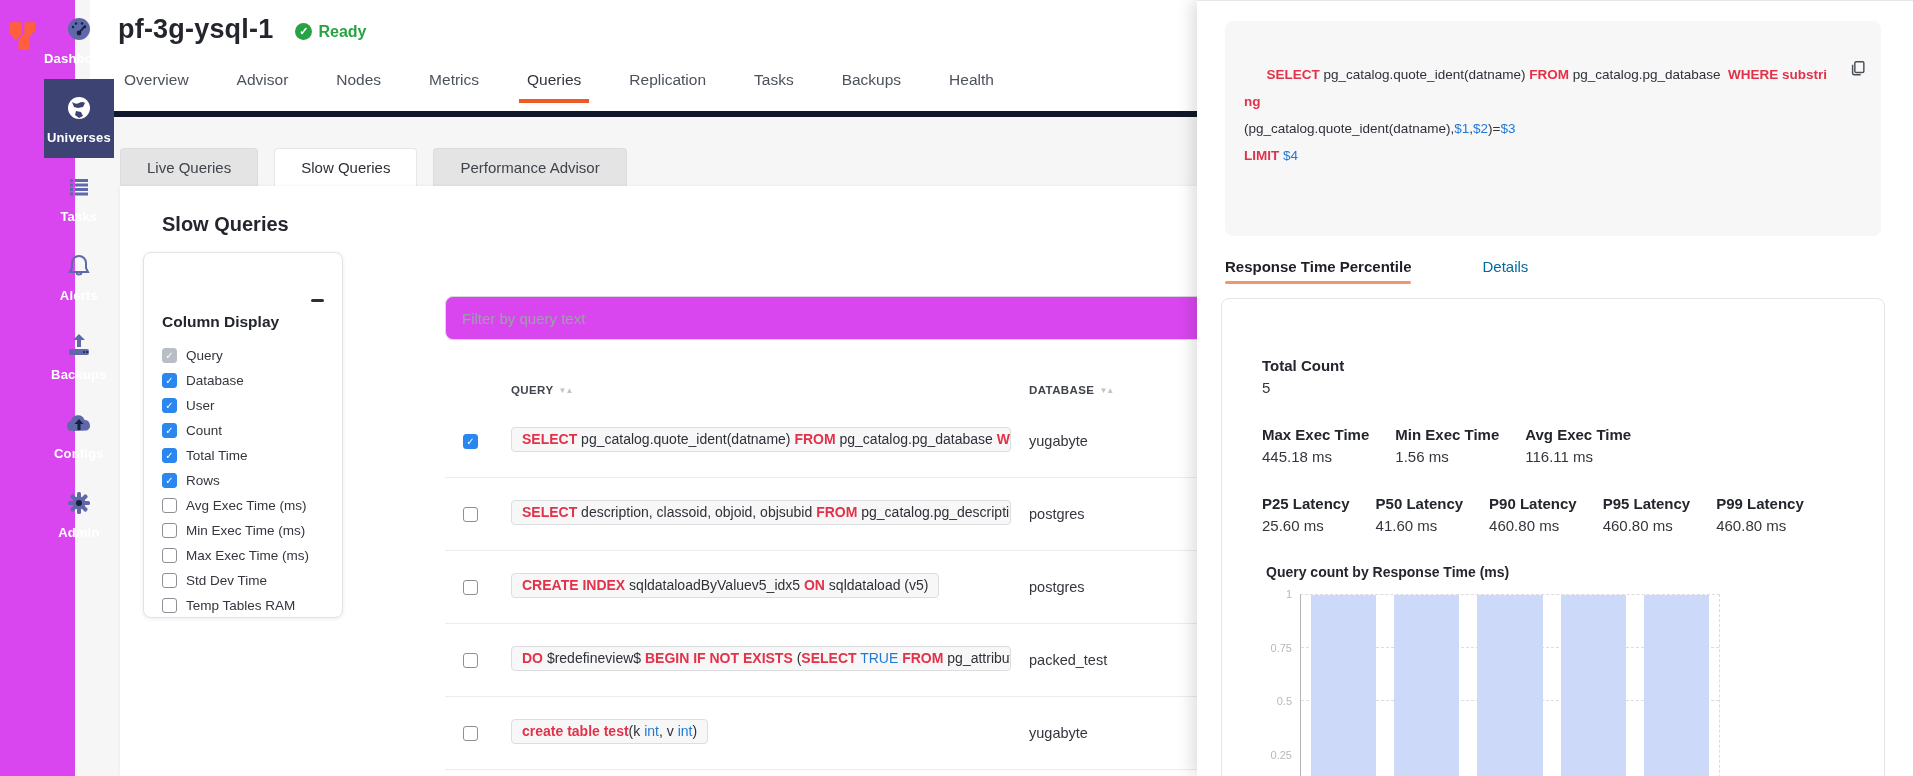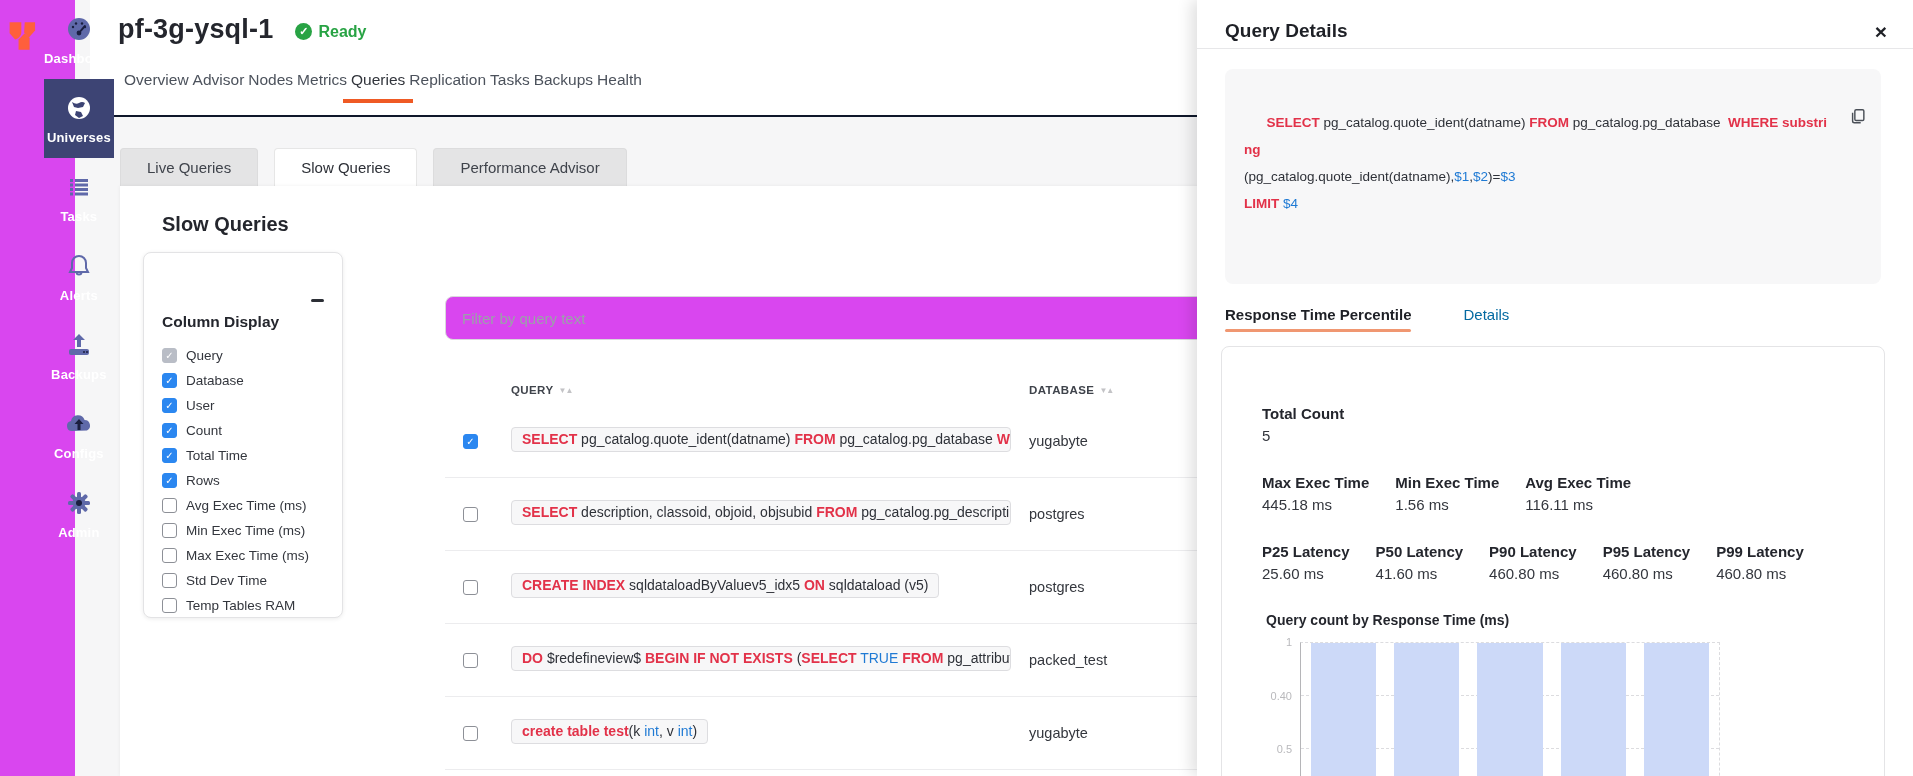--- a/index.html
+++ b/index.html
@@ -8,27 +8,27 @@
 
   
   #sidebar { position:absolute; left:0; top:0; width:75px; height:776px; background:#d946ef; z-index:30; display:flex; flex-direction:row; align-items:stretch; }
   #logo { height:72px; display:flex; align-items:center; justify-content:center; cursor:pointer; }
   .side-item { display:flex; flex-direction:column; align-items:center; justify-content:center; padding:14px 0 13px; gap:7px; cursor:pointer; }
   .side-item.active { background:#3d4474; }
   .side-item .lbl { color:#ffffff; font-size:13px; font-weight:bold; letter-spacing:.2px; }
   .side-item svg { display:block; }
 
   
-  #main-header { position:absolute; left:90px; top:0; right:0; height:117px; background:#ffffff; border-bottom:2px solid #0f172a; z-index:5; }
+  #main-header { position:absolute; left:90px; top:0; right:0; height:117px; background:#ffffff; border-bottom:6px solid #0f172a; z-index:5; }
   #title-row { display:flex; align-items:center; gap:22px; padding:14px 0 0 28px; }
   #page-title { font-size:27px; font-weight:bold; color:#24262d; letter-spacing:.2px; }
   #status-badge { display:flex; align-items:center; gap:6px; margin-top:4px; }
   #status-badge .chk { width:17px; height:17px; border-radius:50%; background:#28a344; color:#fff; font-size:11px; font-weight:bold; display:flex; align-items:center; justify-content:center; }
   #status-badge .txt { color:#28a344; font-size:16px; font-weight:bold; }
-  #top-tabs { display:flex; padding-left:32px; margin-top:16px; }
+  #top-tabs { display:flex; gap:44px; padding-left:32px; margin-top:16px; }
   .top-tab { font-size:15.5px; color:#4c525c; padding:10px 2px 14px; cursor:pointer; position:relative; }
   .top-tab.active { color:#32353c; }
   .top-tab.active::after { content:""; position:absolute; left:-6px; right:-6px; bottom:0; height:4px; background:#ef5a24; }
 
   
   #content { position:absolute; left:90px; top:117px; right:0; bottom:0; background:#f6f6f7; z-index:4; }
   #subtabs { display:flex; gap:16px; padding:31px 0 0 30px; }
   .subtab { height:38px; display:flex; align-items:center; justify-content:center; padding:0 26px; background:#e4e4e5; border:1px solid #dcdcdd; border-bottom:none; border-radius:4px 4px 0 0; font-size:15px; color:#3f434b; cursor:pointer; }
   .subtab.active { background:#ffffff; border-color:#e6e6e6; color:#2c2f36; }
   #main-card { position:absolute; left:30px; top:69px; right:0; bottom:0; background:#ffffff; box-shadow:0 0 4px rgba(0,0,0,.06); }
@@ -62,21 +62,21 @@
   .cell { font-size:14.5px; color:#33363d; }
 
   
   #details-panel { position:absolute; right:0; top:0; width:716px; height:776px; background:#ffffff; z-index:40; box-shadow:-6px 0 14px rgba(0,0,0,.12); }
   #dp-header { display:flex; align-items:center; justify-content:space-between; padding:14px 26px 0 28px; height:48px; }
   #dp-title { font-size:19px; font-weight:bold; color:#1e2026; }
   #dp-close { font-size:21px; font-weight:bold; color:#1e2026; cursor:pointer; line-height:1; }
   #dp-divider { height:1px; background:#e7e7e9; margin-top:0; }
   #sql-box { position:relative; margin:20px 32px 0 28px; background:#f7f7f8; border-radius:8px; padding:13px 52px 13px 19px; font-size:13.5px; line-height:2.0; color:#2e3138; white-space:pre-wrap; word-break:break-all; }
   #copy-btn { position:absolute; top:11px; right:14px; cursor:pointer; }
-  #dp-tabs { display:flex; gap:52px; padding:22px 0 0 28px; }
+  #dp-tabs { display:flex; gap:71px; padding:22px 0 0 28px; }
   .dp-tab { font-size:15px; color:#0369a1; padding-bottom:9px; cursor:pointer; position:relative; }
   .dp-tab.active { color:#1e2026; font-weight:bold; }
   .dp-tab.active::after { content:""; position:absolute; left:0; right:0; bottom:0; height:3px; background:#f09771; border-radius:2px; }
   #stats-card { margin:14px 28px 0 24px; height:532px; border:1px solid #e4e4e6; border-radius:8px; padding:36px 30px 0 40px; }
   .stat-label { font-size:15px; font-weight:bold; color:#24262d; }
   .stat-value { font-size:15px; color:#33363d; margin-top:5px; }
   #stat-groups .grp-row { display:flex; margin-bottom:30px;margin-top:22px; }
   .stat-block { margin-right:26px; }
   #chart-title { font-size:14px; font-weight:bold; color:#24262d; margin:2px 4px 14px; }
 
@@ -323,24 +323,20 @@
      <div class="cell">yugabyte</div>
      <div class="cell">yugab</div>
               </div>
             </div>
         </div>
       </div>
     </section>
   </main>
 
   <aside id="details-panel">
-    <div id="dp-header">
-      <span id="dp-title">Query Details</span>
-      <span id="dp-close">×</span>
-    </div>
     <div id="dp-divider"></div>
 
     <div id="sql-box">
       <span id="sql-text"><span class="kw">SELECT</span> pg_catalog.quote_ident(datname) <span class="kw">FROM</span> pg_catalog.pg_database  <span class="kw">WHERE substring</span>
 (pg_catalog.quote_ident(datname),<span class="prm">$1</span>,<span class="prm">$2</span>)=<span class="prm">$3</span>
 <span class="kw">LIMIT</span> <span class="prm">$4</span></span>
       <span id="copy-btn">
         <svg width="18" height="18" viewBox="0 0 20 20" fill="none" stroke="#4a4f57" stroke-width="1.6">
           <rect x="6.5" y="3" width="10" height="12" rx="1.5"></rect>
           <path d="M4 6.5 v9 a2 2 0 0 0 2 2 h7"></path>
@@ -396,21 +392,21 @@
               <div class="stat-label">P99 Latency</div>
                  <div class="stat-value">460.80 ms</div>
             </div>
           </div>
       </div>
       <div id="chart-title">Query count by Response Time (ms)</div>
       <div id="chart">
         <div id="y-axis">
             <span class="ytick" style="bottom: calc(25%); transform: translateY(50%);">0.25</span>
             <span class="ytick" style="bottom: calc(50%); transform: translateY(50%);">0.5</span>
-            <span class="ytick" style="bottom: calc(75%); transform: translateY(50%);">0.40</span>
+            <span class="ytick" style="bottom: calc(75%); transform: translateY(50%);">0.75</span>
             <span class="ytick" style="bottom: calc(100%); transform: translateY(50%);">1</span>
           </div>
         <div id="plot">
             <div class="gridline" style="bottom: 75%;"></div>
             <div class="gridline" style="bottom: 50%;"></div>
           <div id="bars">
               <div class="bar" title="[1.5,1.6): 1" style="height: 100%;"></div>
               <div class="bar" title="[24.0,25.6): 1" style="height: 100%;"></div>
               <div class="bar" title="[38.4,41.6): 1" style="height: 100%;"></div>
               <div class="bar" title="[64.0,70.4): 1" style="height: 100%;"></div>

